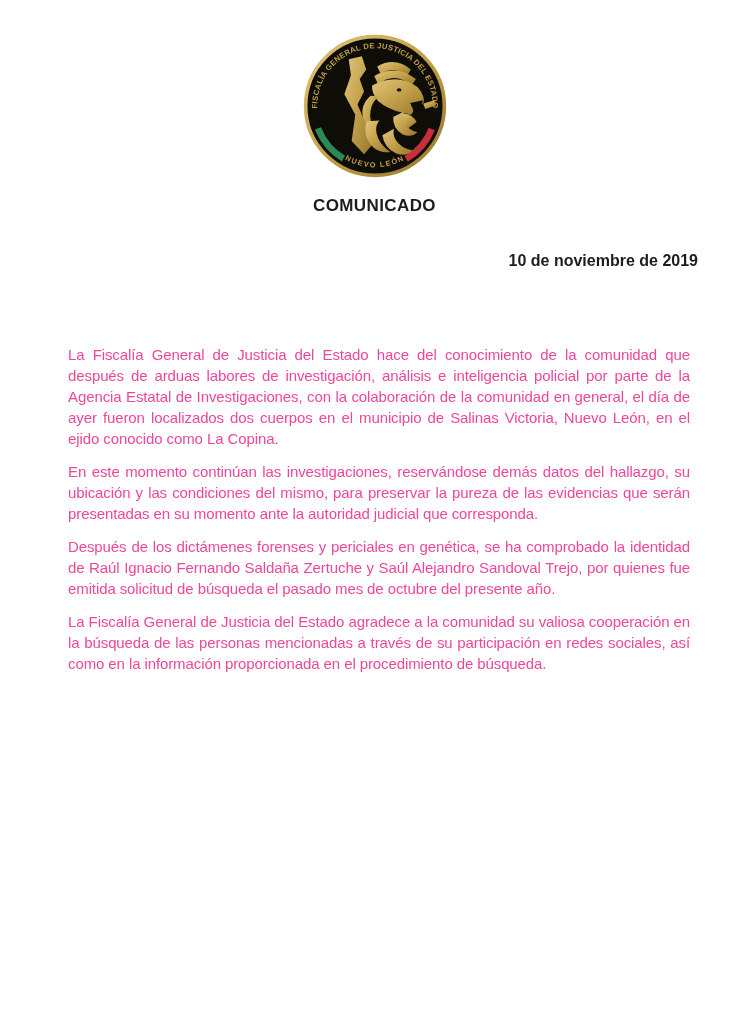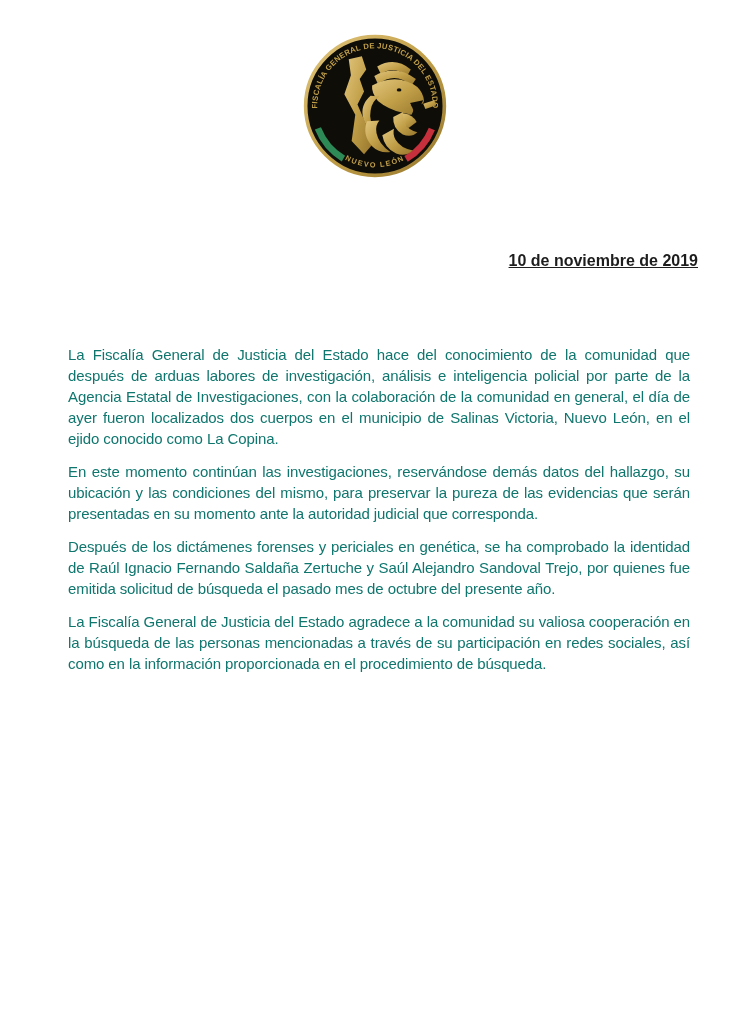--- a/index.html
+++ b/index.html
@@ -32,34 +32,33 @@
     font-weight: bold;
     letter-spacing: 0.4px;
     color: #1d1d1d;
   }
   .doc-date {
     position: absolute;
     top: 252px; right: 51px;
     font-size: 16px;
     font-weight: bold;
     color: #1d1d1d;
-    text-decoration: underline;
   }
   .doc-body {
     position: absolute;
     top: 344px; left: 68px;
     width: 622px;
   }
   .doc-body p {
     margin: 0 0 12px 0;
     font-size: 15px;
     line-height: 21px;
     text-align: justify;
     letter-spacing: -0.1px;
-    color: #0f766e;
+    color: #ec4899;
   }
   .seal-ring-text {
     font-family: "Liberation Sans", sans-serif;
     font-weight: bold;
   }
 </style>
 </head>
 <body>
 
 <div class="page">
@@ -105,20 +104,21 @@
         <path d="M 89,121 Q 82,140 96,155 Q 106,165 121,163 Q 105,152 102,137 Q 100,127 106,120 Z"></path>
         <path d="M 110,140 Q 113,158 129,165 Q 142,170 152,161 Q 135,158 128,146 Q 124,138 126,131 Z"></path>
         <path d="M 125,115 Q 124,131 138,139 Q 150,144 158,136 Q 145,133 140,122 Q 137,114 139,108 Z"></path>
       </g>
 
       <ellipse cx="133" cy="78" rx="3.2" ry="2.2" fill="var(--seal_black, #0f0d08)"></ellipse>
       <path d="M 148,96 L 166,92 L 159,108 Q 152,104 148,96 Z" fill="var(--seal_black, #0f0d08)"></path>
     </svg>
   </div>
 
+  <h1 class="doc-title">COMUNICADO</h1>
 
   <div class="doc-date">10 de noviembre de 2019</div>
 
   <main class="doc-body">
     <p>La Fiscalía General de Justicia del Estado hace del conocimiento de la comunidad que después de arduas labores de investigación, análisis e inteligencia policial por parte de la Agencia Estatal de Investigaciones, con la colaboración de la comunidad en general, el día de ayer fueron localizados dos cuerpos en el municipio de Salinas Victoria, Nuevo León, en el ejido conocido como La Copina.</p>
     <p>En este momento continúan las investigaciones, reservándose demás datos del hallazgo, su ubicación y las condiciones del mismo, para preservar la pureza de las evidencias que serán presentadas en su momento ante la autoridad judicial que corresponda.</p>
     <p>Después de los dictámenes forenses y periciales en genética, se ha comprobado la identidad de Raúl Ignacio Fernando Saldaña Zertuche y Saúl Alejandro Sandoval Trejo, por quienes fue emitida solicitud de búsqueda el pasado mes de octubre del presente año.</p>
     <p>La Fiscalía General de Justicia del Estado agradece a la comunidad su valiosa cooperación en la búsqueda de las personas mencionadas a través de su participación en redes sociales, así como en la información proporcionada en el procedimiento de búsqueda.</p>
   </main>
 

